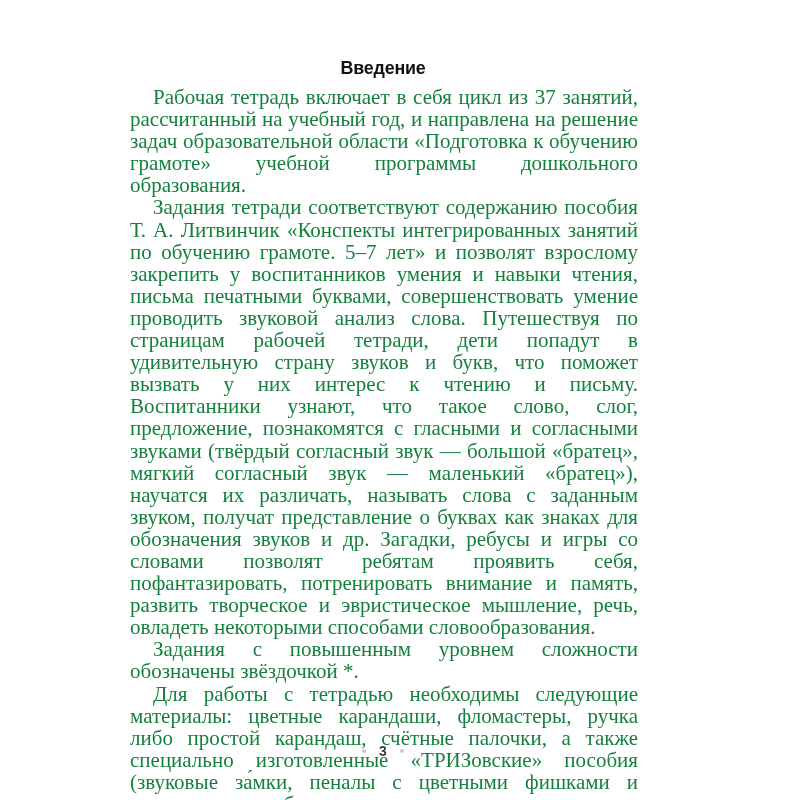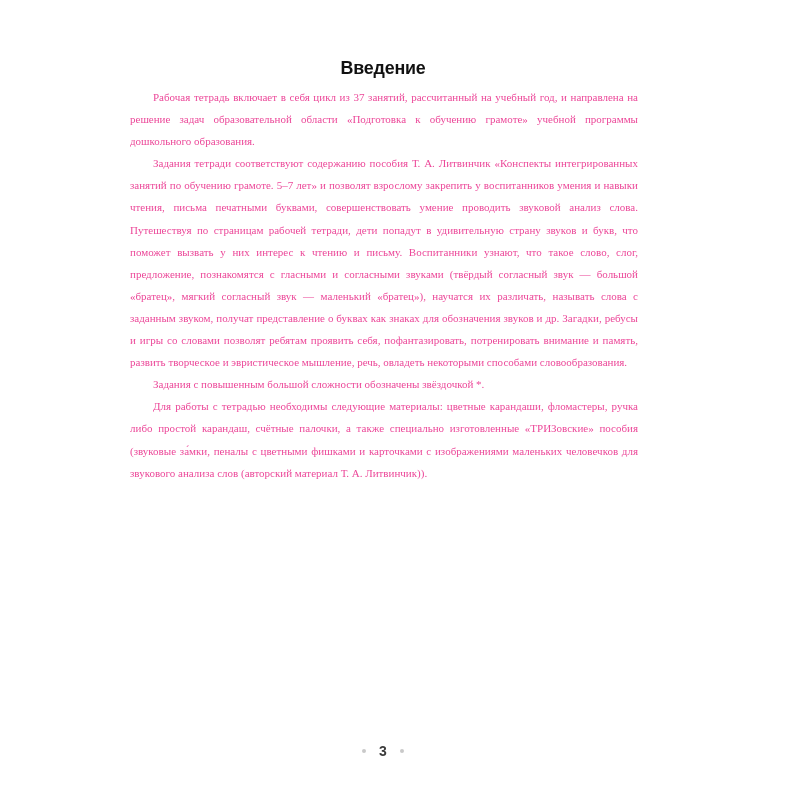--- a/index.html
+++ b/index.html
@@ -44,23 +44,23 @@
     position: absolute;
     left: 130px;
     top: 70px;
     width: 508px;
   }
 
   .para {
     margin: 0;
     text-indent: 23px;
     text-align: justify;
-    font-size: 11px;
+    font-size: 21px;
     line-height: 22.1px;
-    color: #ec4899;
+    color: #15803d;
     hyphens: manual;
     word-spacing: 0px;
   }
 
   .footer {
     position: absolute;
     left: 0;
     top: 724px;
     width: 766px;
     height: 22px;
@@ -89,21 +89,21 @@
 </head>
 <body>
 
 <div class="page">
 
   <div class="page-title">Введение</div>
 
   <div class="text-body">
     <p class="para">Рабочая тетрадь включает в себя цикл из 37 занятий, рассчитанный на учебный год, и направлена на решение задач образовательной области «Подготовка к обучению грамоте» учебной программы дошкольного образования.</p>
     <p class="para">Задания тетради соответствуют содержанию пособия Т. А. Литвинчик «Конспекты интегрированных занятий по обучению грамоте. 5–7 лет» и позволят взрослому закрепить у воспитанников умения и навыки чтения, письма печатными буквами, совершенствовать умение проводить звуковой анализ слова. Путешествуя по страницам рабочей тетради, дети попадут в удивительную страну звуков и букв, что поможет вызвать у них интерес к чтению и письму. Воспитанники узнают, что такое слово, слог, предложение, познакомятся с гласными и согласными звуками (твёрдый согласный звук — большой «братец», мягкий согласный звук — маленький «братец»), научатся их различать, называть слова с заданным звуком, получат представление о буквах как знаках для обозначения звуков и др. Загадки, ребусы и игры со словами позволят ребятам проявить себя, пофантазировать, потренировать внимание и память, развить творческое и эвристическое мышление, речь, овладеть некоторыми способами словообразования.</p>
-    <p class="para">Задания с повышенным большой сложности обозначены звёздочкой *.</p>
+    <p class="para">Задания с повышенным уровнем сложности обозначены звёздочкой *.</p>
     <p class="para">Для работы с тетрадью необходимы следующие материалы: цветные карандаши, фломастеры, ручка либо простой карандаш, счётные палочки, а также специально изготовленные «ТРИЗовские» пособия (звуковые за́мки, пеналы с цветными фишками и карточками с изображениями маленьких человечков для звукового анализа слов (авторский материал Т. А. Литвинчик)).</p>
   </div>
 
   <div class="footer">
     <span class="footer-dot"></span>
     <span class="footer-page-number">3</span>
     <span class="footer-dot"></span>
   </div>
 
 </div>

